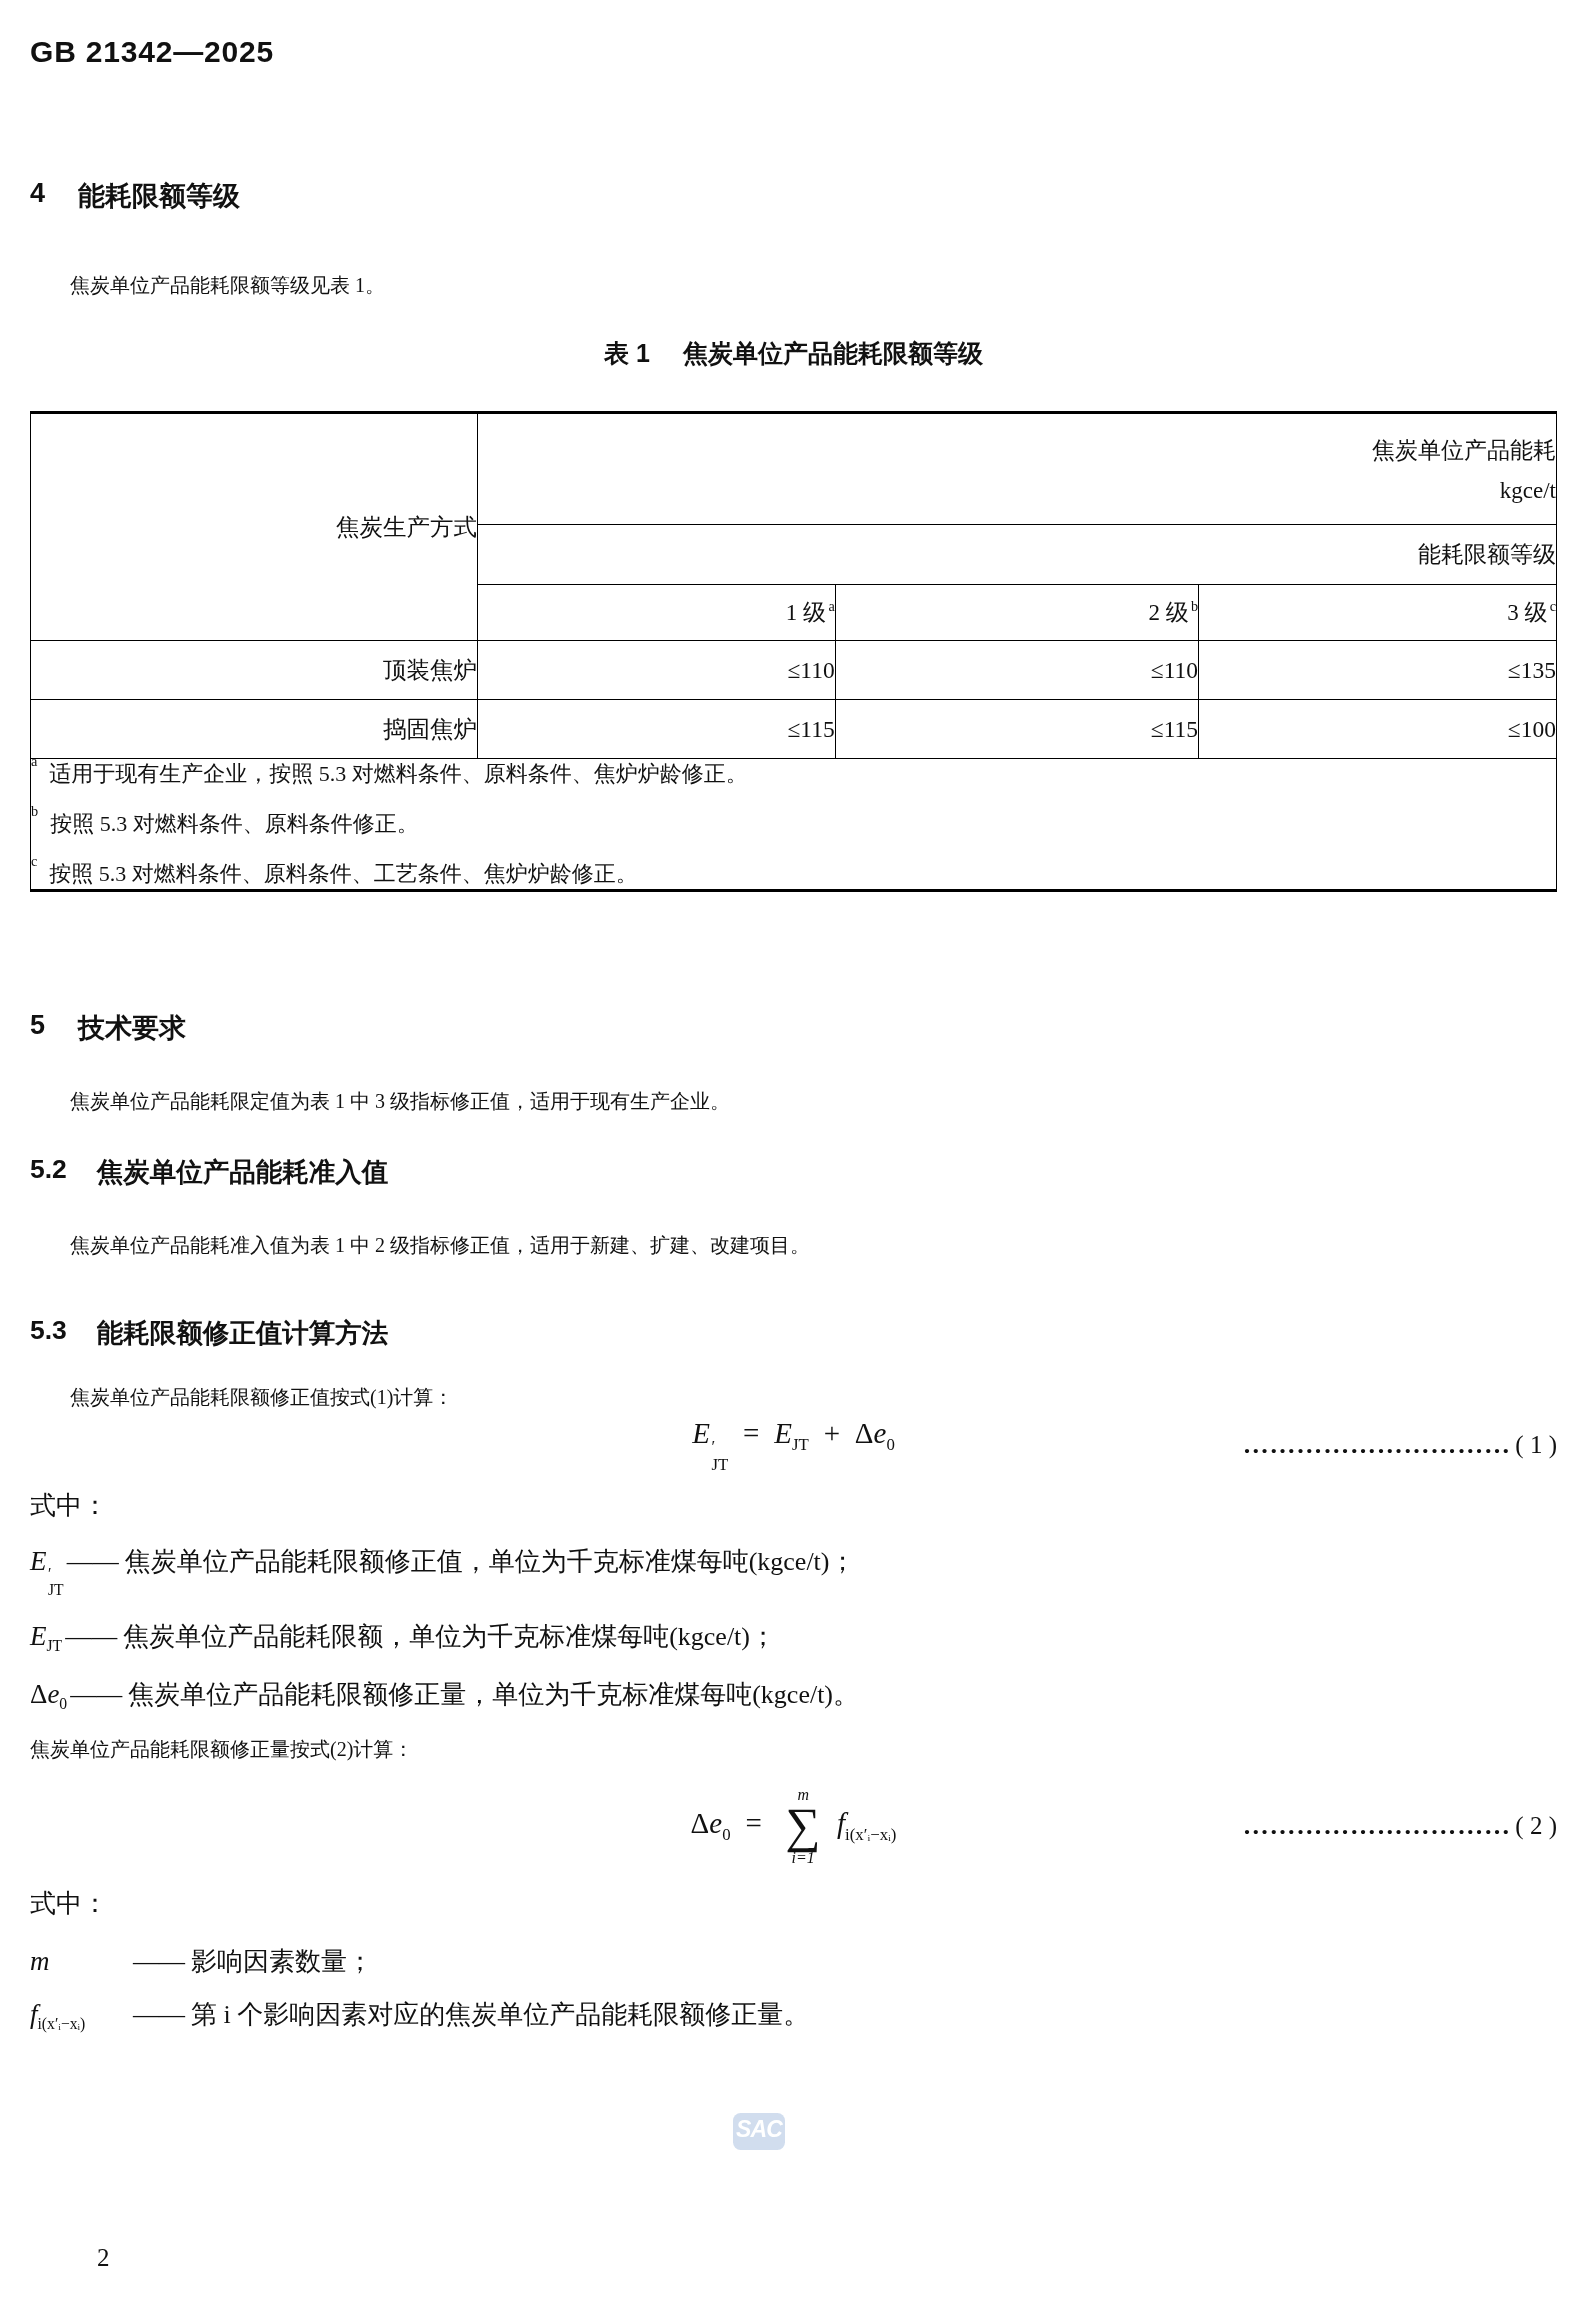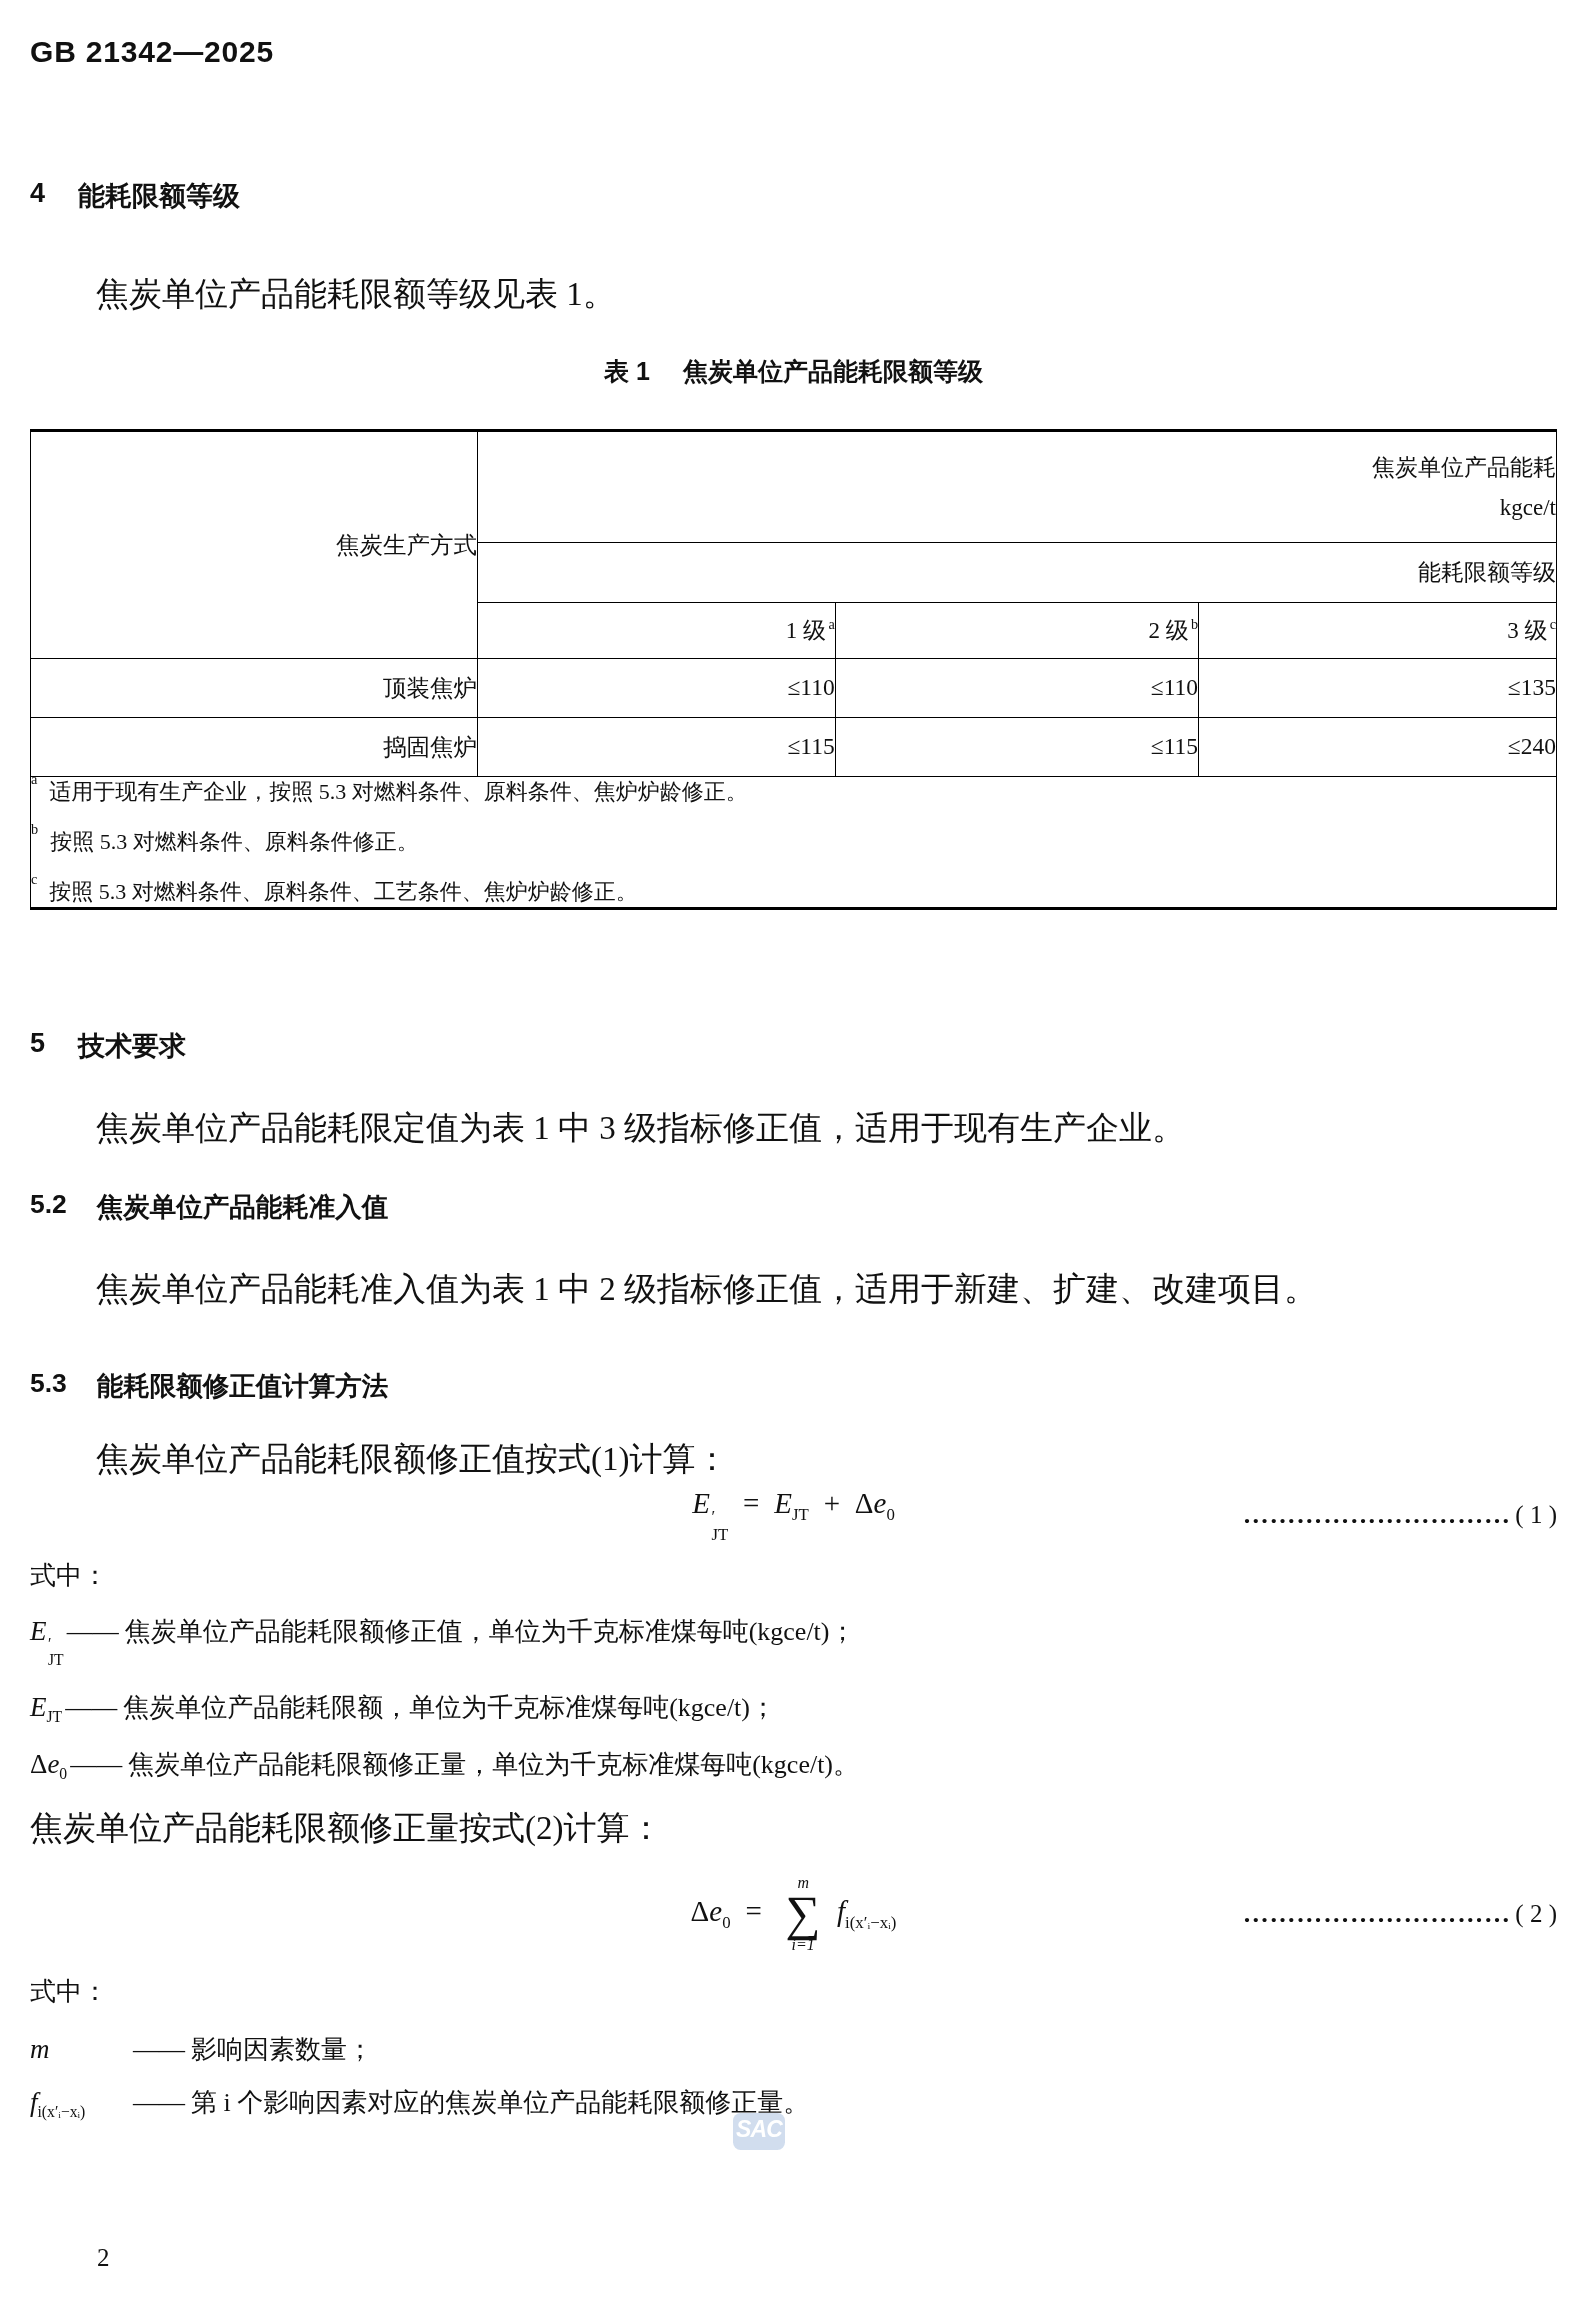--- a/index.html
+++ b/index.html
@@ -32,21 +32,21 @@
   .sec-heading .no{margin-right:33px;}
   .sub-heading{
     font-family:"Liberation Sans", sans-serif;
     font-weight:bold;
     font-size:26.5px;
     display:flex;
   }
   .sub-heading .no{margin-right:30px;}
   
   .para{
-    font-size:33px;
+    font-size:20px;
     line-height:1.35;
     margin:0;
   }
   .indent{text-indent:2em;}
   
   .table-caption{
     margin-top:38px;
     text-align:center;
     font-family:"Liberation Sans", sans-serif;
     font-weight:bold;
@@ -231,21 +231,21 @@
       <tr class="r-data">
         <td>顶装焦炉</td>
         <td>≤110</td>
         <td>≤110</td>
         <td>≤135</td>
       </tr>
       <tr class="r-data">
         <td>捣固焦炉</td>
         <td>≤115</td>
         <td>≤115</td>
-        <td>≤240</td>
+        <td>≤100</td>
       </tr>
       <tr class="r-foot">
         <td colspan="4">
           <div class="fn">
             <sup>a</sup>
             <span>适用于现有生产企业，按照 5.3 对燃料条件、原料条件、焦炉炉龄修正。</span>
           </div>
           <div class="fn">
             <sup>b</sup>
             <span>按照 5.3 对燃料条件、原料条件修正。</span>

